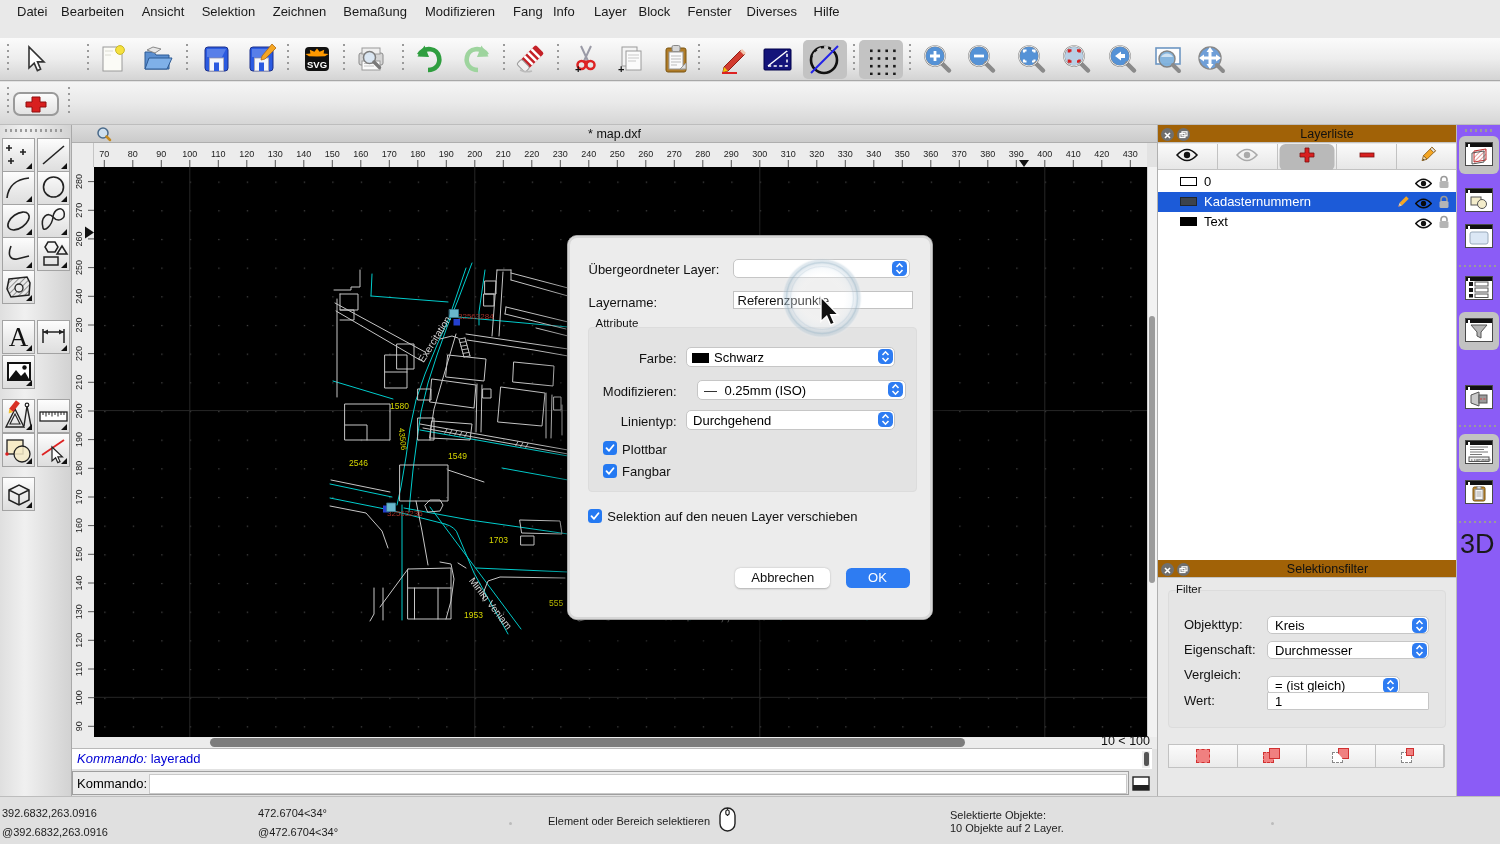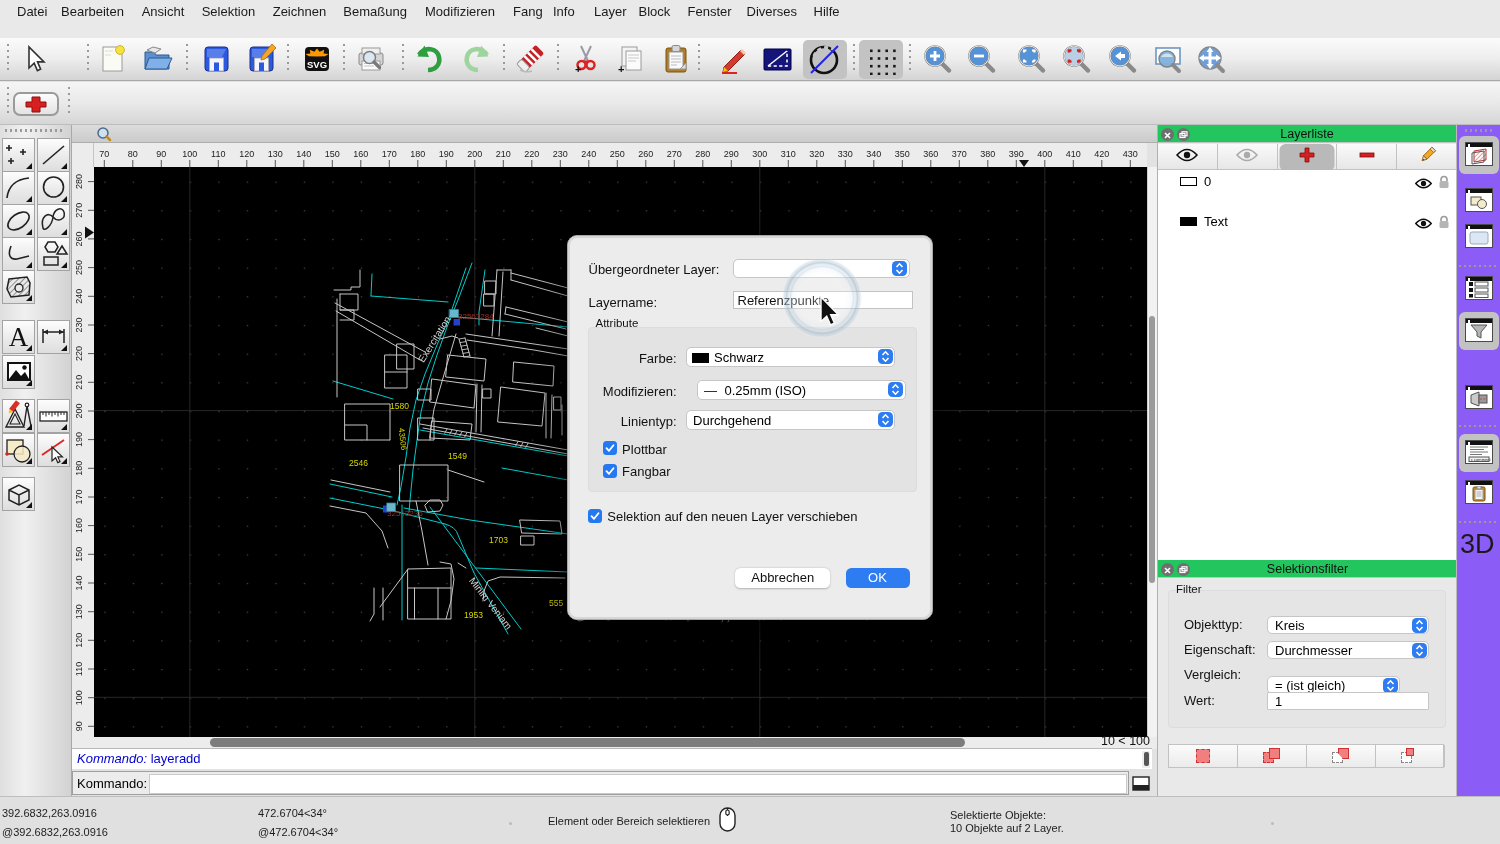--- a/index.html
+++ b/index.html
@@ -32,21 +32,21 @@
 #cmd1 .lbl{font-style:italic;}
 #cmd1sb{left:1142px;top:751px;width:8px;height:17px;background:#ededed;}
 #cmd1th{left:1144px;top:752px;width:5px;height:14px;background:#555;border-radius:2px;}
 #cmd2{left:72px;top:771px;width:1057px;height:24px;background:#ececec;border:1px solid #9f9f9f;font-size:13px;color:#000;padding:4px 0 0 4px;}
 #cmd2btn{left:1130px;top:773px;width:22px;height:22px;}
 
 #status{left:0;top:796px;width:1500px;height:48px;background:#e0e0e0;border-top:1px solid #bdbdbd;font-size:11px;color:#1c1c1c;}
 #status div{position:absolute;white-space:pre;}
 
 #rpanel{left:1157px;top:125px;width:299px;height:671px;background:#e9e9e9;border-left:1px solid #b0b0b0;}
-.ptitle{position:absolute;left:0;width:100%;height:18px;background:#22c55e;border-bottom:1px solid #c3c3c3;}
+.ptitle{position:absolute;left:0;width:100%;height:18px;background:#a16207;border-bottom:1px solid #c3c3c3;padding-left:20px;}
 .ptitle .t{position:absolute;width:100%;text-align:center;top:2px;font-size:12.5px;color:#111;}
 .pclose{position:absolute;left:3px;top:2.5px;width:13px;height:13px;border-radius:50%;background:#6f6f6f;}
 .pdup{position:absolute;left:19px;top:2.5px;width:13px;height:13px;border-radius:50%;background:#6f6f6f;}
 #lbtnrow{position:absolute;left:0;top:19px;width:299px;height:26px;background:linear-gradient(180deg,#fafafa,#e6e6e6);}
 .lbtn{position:absolute;top:0;height:26px;border-right:1px solid #c2c2c2;border-bottom:1px solid #c2c2c2;}
 #llist{position:absolute;left:0;top:45px;width:299px;height:390px;background:#fff;}
 .lrow{position:absolute;left:0;width:299px;height:20px;font-size:13px;color:#000;}
 .lrow.sel{background:#1c5bd8;color:#fff;}
 .swatch{position:absolute;left:22px;top:5px;width:17px;height:9px;border:1.5px solid #000;}
 
@@ -386,20 +386,21 @@
       <div class="corner"></div>
     </div>
 <div class="pbtn" style="left:2px;top:352px;width:33px;height:34px">
       <svg width="31" height="32" viewBox="0 0 31 32">
         <path d="M6 12 L16 7 L26 12 L26 22 L16 27 L6 22 Z M6 12 L16 17 L26 12 M16 17 L16 27" fill="none" stroke="#222" stroke-width="1.5"></path>
       </svg>
       <div class="corner"></div>
     </div>
 </div>
 <div class="abs" id="doctitle">
+    <div class="t">* map.dxf</div>
     <svg width="16" height="16" viewBox="0 0 16 16" style="position:absolute;left:24px;top:1px">
       <circle cx="7" cy="7" r="5" fill="#cfe0ef" stroke="#4a6a8a" stroke-width="1.5"></circle>
       <path d="M10.5 10.5 L14 14" stroke="#c58a20" stroke-width="2.5" stroke-linecap="round"></path>
     </svg>
   </div>
 <svg class="abs" style="left:94px;top:143px" width="1053" height="24" viewBox="0 0 1053 24">
     <rect width="1053" height="24" fill="#ececec"></rect>
     <text x="10.3" y="13.5" font-size="9" fill="#222" text-anchor="middle" font-family="Liberation Sans">70</text>
     <line x1="10.3" y1="17" x2="10.3" y2="24" stroke="#555" stroke-width="1"></line>
     <text x="38.8" y="13.5" font-size="9" fill="#222" text-anchor="middle" font-family="Liberation Sans">80</text>
@@ -746,20 +747,39 @@
         <span style="position:absolute;left:46px;top:2px">0</span>
         <div style="position:absolute;left:257px;top:4.5px"><svg width="17" height="11" viewBox="0 0 22 14">
             <path d="M1 7 Q11 -4 21 7 Q11 18 1 7 Z" fill="none" stroke="#111" stroke-width="2"></path>
             <circle cx="11" cy="7" r="3.4" fill="#111"></circle>
           </svg></div>
         <div style="position:absolute;left:280px;top:2.5px"><svg width="12" height="15" viewBox="0 0 12 15">
             <path d="M3 6 V4.5 a3 3 0 0 1 6 0 V6" fill="none" stroke="#9a9a9a" stroke-width="1.6"></path>
             <rect x="1.5" y="6" width="9" height="7" rx="1.5" fill="#b5b5b5"></rect>
           </svg></div>
       </div>
+      <div class="lrow sel" style="top:22px">
+        <div class="swatch" style="background:#3c434c;border-color:#20262e"></div>
+        <span style="position:absolute;left:46px;top:2px">Kadasternummern</span>
+        <div style="position:absolute;left:237px;top:3px"><svg width="15" height="15" viewBox="0 0 15 15">
+            <g transform="rotate(45 7.5 7.5)">
+              <rect x="5.7" y="0.5" width="3.6" height="9.5" fill="#f5a623"></rect>
+              <path d="M5.7 10 l1.8 3.5 1.8-3.5 Z" fill="#e8d5aa"></path>
+              <path d="M7 12 l0.5 1.5 0.5-1.5" fill="#c0392b"></path>
+            </g>
+          </svg></div>
+        <div style="position:absolute;left:257px;top:4.5px"><svg width="17" height="11" viewBox="0 0 22 14">
+            <path d="M1 7 Q11 -4 21 7 Q11 18 1 7 Z" fill="none" stroke="#0a0a0a" stroke-width="2"></path>
+            <circle cx="11" cy="7" r="3.4" fill="#0a0a0a"></circle>
+          </svg></div>
+        <div style="position:absolute;left:280px;top:2.5px"><svg width="12" height="15" viewBox="0 0 12 15">
+            <path d="M3 6 V4.5 a3 3 0 0 1 6 0 V6" fill="none" stroke="#9a9a9a" stroke-width="1.6"></path>
+            <rect x="1.5" y="6" width="9" height="7" rx="1.5" fill="#b5b5b5"></rect>
+          </svg></div>
+      </div>
       <div class="lrow" style="top:42px">
         <div class="swatch" style="background:#000;border-color:#000"></div>
         <span style="position:absolute;left:46px;top:2px">Text</span>
         <div style="position:absolute;left:257px;top:4.5px"><svg width="17" height="11" viewBox="0 0 22 14">
             <path d="M1 7 Q11 -4 21 7 Q11 18 1 7 Z" fill="none" stroke="#111" stroke-width="2"></path>
             <circle cx="11" cy="7" r="3.4" fill="#111"></circle>
           </svg></div>
         <div style="position:absolute;left:280px;top:2.5px"><svg width="12" height="15" viewBox="0 0 12 15">
             <path d="M3 6 V4.5 a3 3 0 0 1 6 0 V6" fill="none" stroke="#9a9a9a" stroke-width="1.6"></path>
             <rect x="1.5" y="6" width="9" height="7" rx="1.5" fill="#b5b5b5"></rect>

